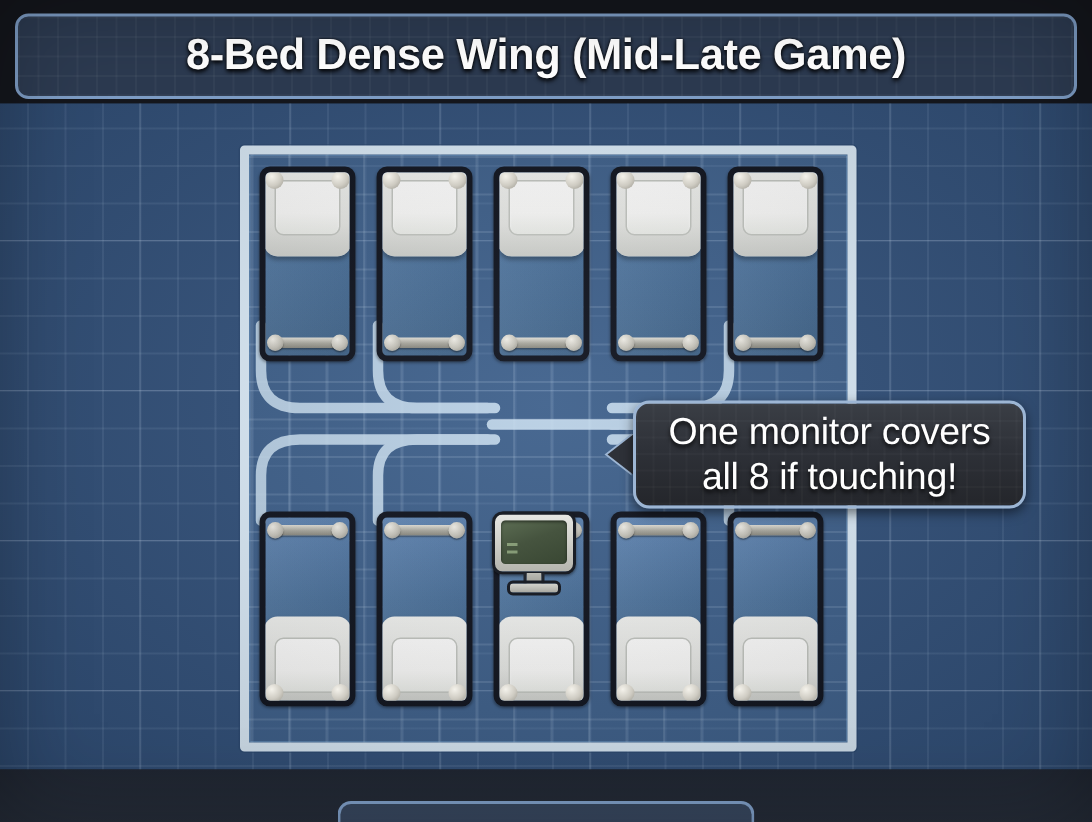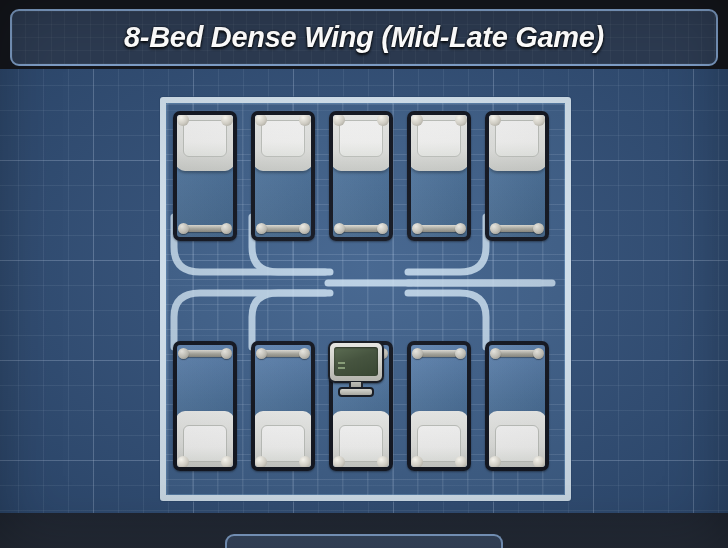--- a/index.html
+++ b/index.html
@@ -29,21 +29,20 @@
     width: 708px;
     height: 57px;
     border-radius: 9px;
     border: 2px solid #7d9cc4;
     background: linear-gradient(180deg, #2d3c52 0%, #2a3purple 0%, #2a374c 55%, #32435c 100%);
     background-color: #2c3a50;
     display: flex;
     align-items: center;
     justify-content: center;
     overflow: hidden;
-    font-style: italic;
   }
   #header-panel::before {
     content: "";
     position: absolute;
     inset: 0;
     background-image:
       linear-gradient(to right, rgba(255,255,255,0.035) 1px, transparent 1px),
       linear-gradient(to bottom, rgba(255,255,255,0.035) 1px, transparent 1px);
     background-size: 13px 13px;
     pointer-events: none;
@@ -496,20 +495,27 @@
       <div id="monitor-body">
         <div id="monitor-screen">
           <div class="line a"></div>
           <div class="line b"></div>
         </div>
       </div>
       <div id="monitor-neck"></div>
       <div id="monitor-base"></div>
     </div>
 
+    <div id="tooltip">
+      <div id="tooltip-tail"></div>
+      <div id="tooltip-box">
+        <div class="tooltip-line">One monitor covers</div>
+        <div class="tooltip-line">all 8 if touching!</div>
+      </div>
+    </div>
 
   </div>
 
   <div id="bottom-strip">
     <div id="bottom-panel"></div>
   </div>
 
   <div id="vignette"></div>
 
 </div>

